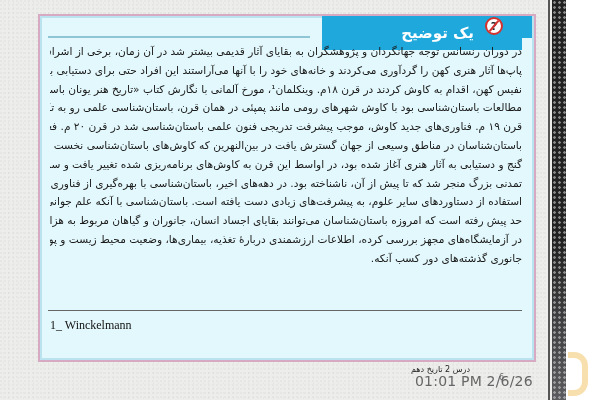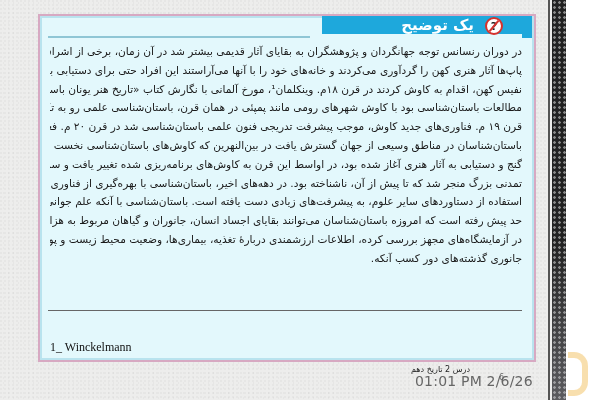--- a/index.html
+++ b/index.html
@@ -31,21 +31,21 @@
     border: 6px solid #f7d89a; border-left: none; border-radius: 0 14px 14px 0; opacity: 0.8;
   }
   .box {
     position: absolute; left: 38px; top: 14px; width: 494px; height: 344px;
     background: #e3f8fc; border: 2px solid #d7a9c2; box-shadow: inset 0 0 0 2px #b9e3ee;
   }
   .title-line {
     position: absolute; left: 8px; top: 20px; width: 262px; height: 2px; background: #8fc6d5;
   }
   .title-bar {
-    position: absolute; left: 282px; top: 0; width: 200px; height: 18px; background: #1ea8dc;
+    position: absolute; left: 282px; top: 0; width: 200px; height: 34px; background: #1ea8dc;
     display: flex; align-items: center; justify-content: flex-end; padding-right: 48px; box-sizing: border-box;
   }
   .title-text { color: #fff; font-weight: bold; font-size: 15px; direction: rtl; font-family: "DejaVu Sans", sans-serif; }
   .title-right { position: absolute; left: 482px; top: 0; width: 10px; height: 22px; background: #1ea8dc; }
   .no-icon {
     position: absolute; left: 445px; top: 1px; width: 18px; height: 18px; border-radius: 50%;
     background: #fff; border: 2px solid #d4322e; box-sizing: border-box;
     display: flex; align-items: center; justify-content: center;
     font-size: 11px; font-weight: bold; color: #222; overflow: hidden;
   }
@@ -53,21 +53,21 @@
     content: ""; position: absolute; width: 2px; height: 20px; background: #d4322e; transform: rotate(40deg);
   }
   .body-text {
     position: absolute; left: 10px; top: 26px; width: 472px;
     direction: rtl; text-align: justify; text-align-last: right;
     font-size: 10.6px; line-height: 18.8px; color: #1a1a1a;
   }
   .body-text p { margin: 0; white-space: nowrap; overflow: hidden; text-align: right; }
   .divider { position: absolute; left: 8px; top: 294px; width: 474px; height: 1px; background: #666; }
   .footnote {
-    position: absolute; left: 10px; top: 302px; font-family: "Liberation Serif", serif; font-size: 12px; color: #111; margin-top: 22px;
+    position: absolute; left: 10px; top: 302px; font-family: "Liberation Serif", serif; font-size: 12px; color: #111;
   }
   .footer-title {
     position: absolute; left: 411px; top: 365px; font-size: 8px; color: #222; direction: rtl;
   }
   .footer-date {
     position: absolute; left: 415px; top: 373px; font-size: 14px; color: #666; letter-spacing: 0.2px;
   }
   .footer-page { position: absolute; left: 499px; top: 373px; font-size: 8px; color: #666; }
 </style>
 </head>

